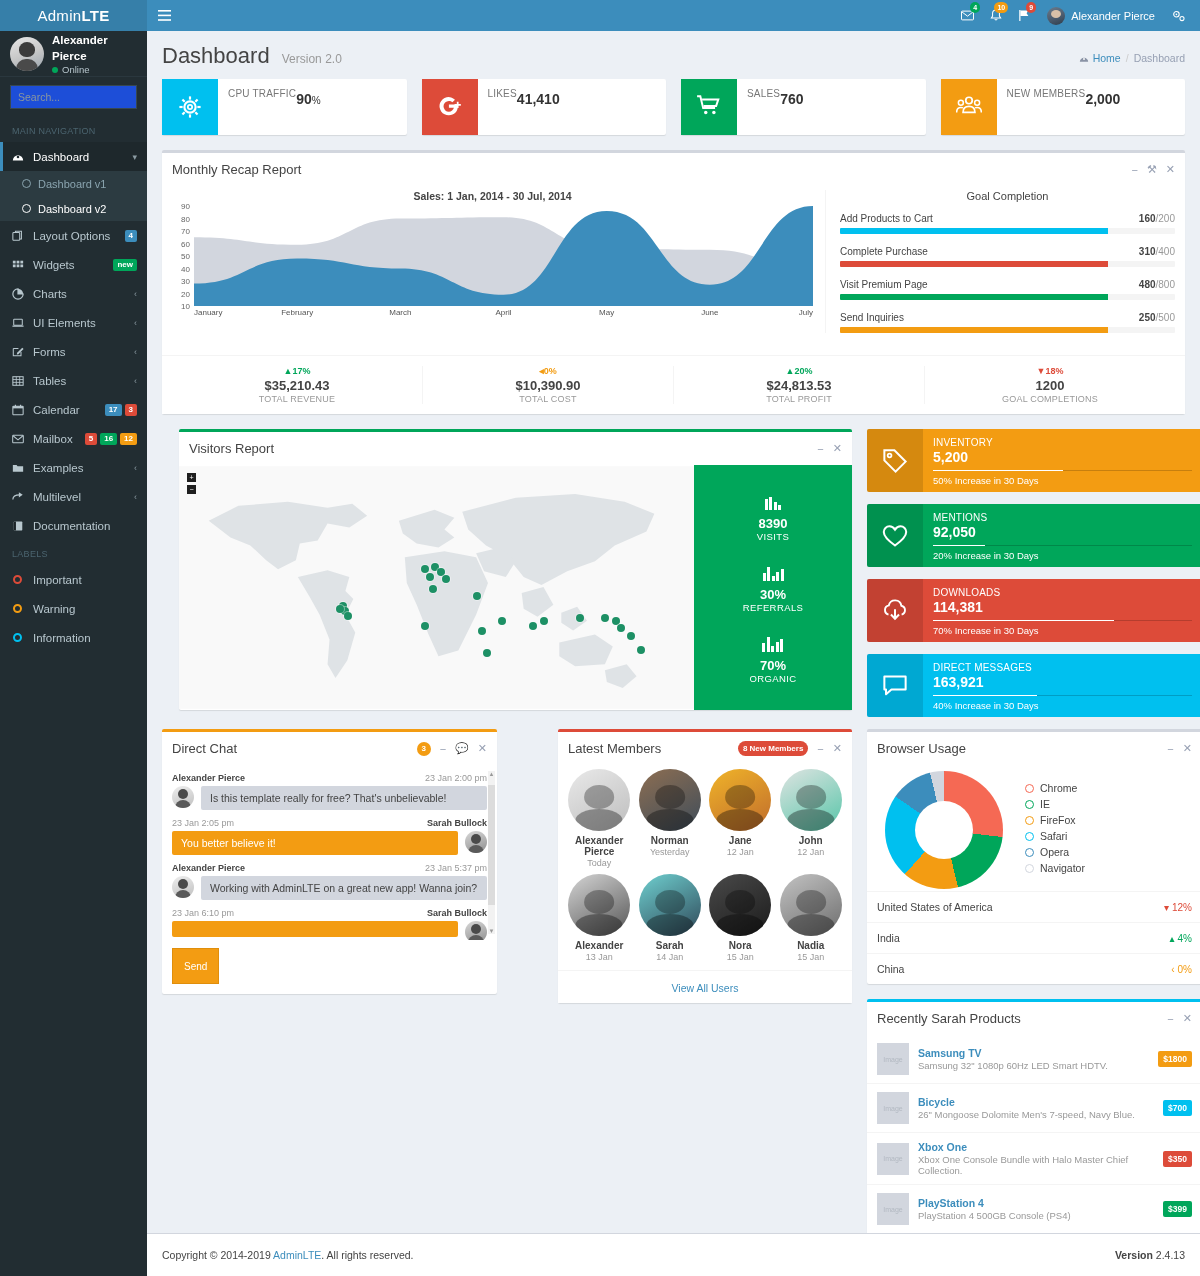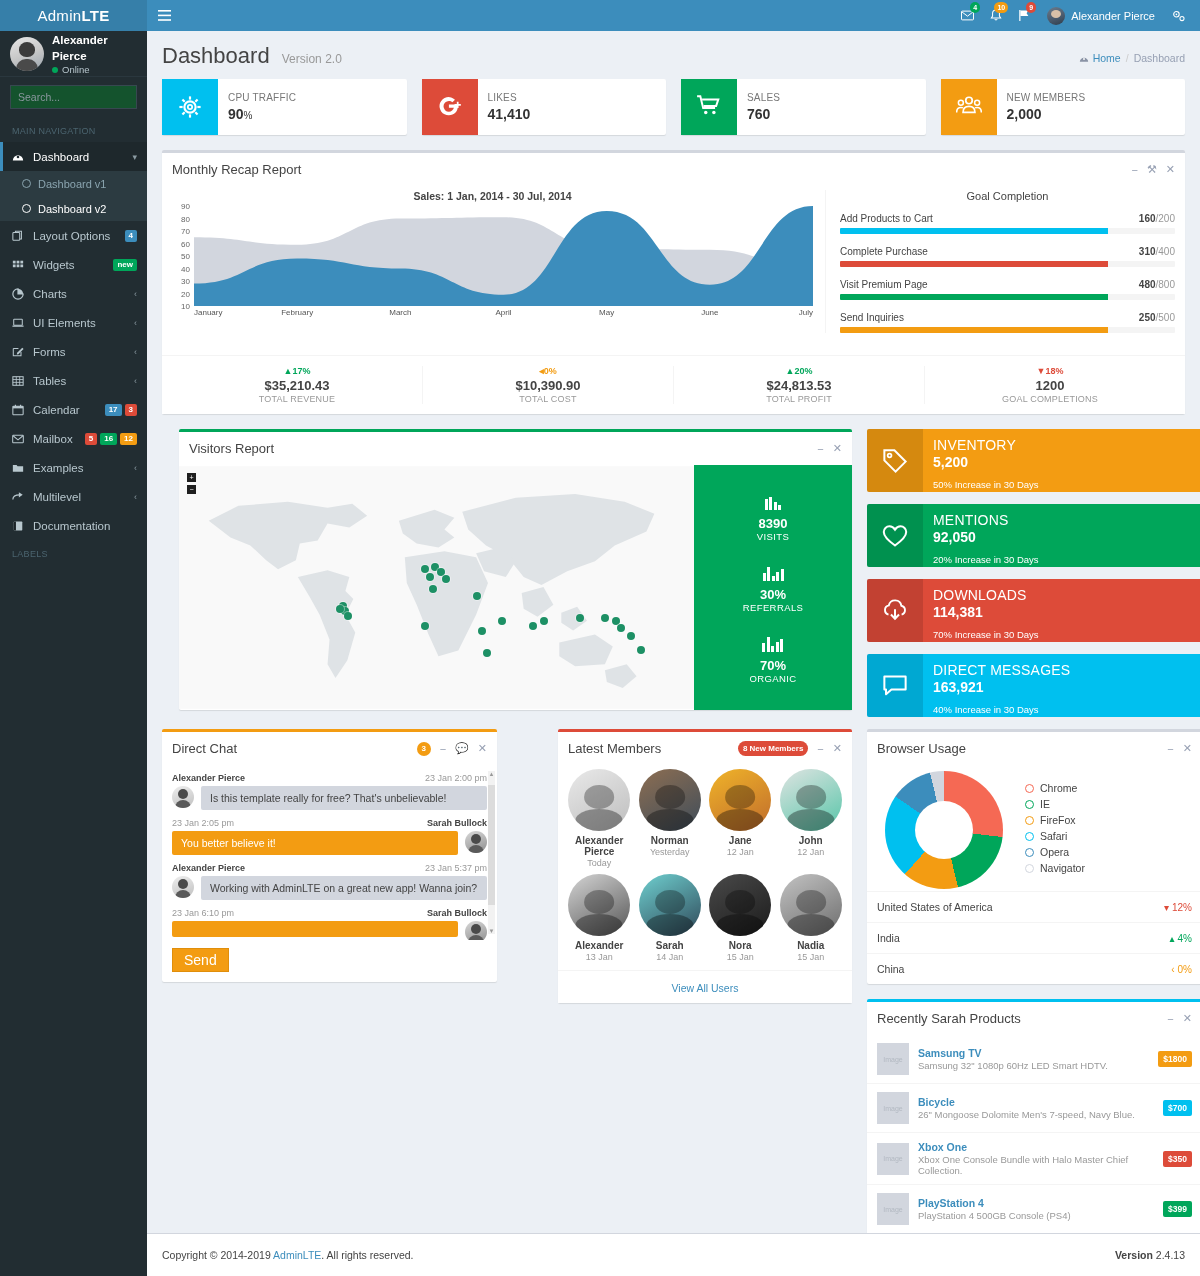--- a/index.html
+++ b/index.html
@@ -79,21 +79,21 @@
   .user-panel .upav::after {
     content: ""; position: absolute; left: 6px; bottom: 0; width: 22px; height: 12px;
     border-radius: 10px 10px 0 0; background: #4a4a4a;
   }
   .up-info .up-name { color: #fff; font-size: 11.5px; font-weight: 700; line-height: 1.4; }
   .up-info .up-status { color: #b8c7ce; font-size: 9.5px; display: flex; align-items: center; gap: 4px; }
   .dot-online { width: 6px; height: 6px; border-radius: 50%; background: #00a65a; display: inline-block; }
 
   .sidebar-form { padding: 8px 10px; }
   .sb-search {
-    display: flex; align-items: center; background: #14532d; border: 1px solid #374850; height: 24px;
+    display: flex; align-items: center; background: #1d4ed8; border: 1px solid #374850; height: 24px;
   }
   .sb-search input {
     flex: 1; background: transparent; border: none; outline: none;
     color: #aeb9bf; font-size: 10.5px; padding: 0 7px; font-family: inherit;
   }
   .sb-search input::placeholder { color: #8a979e; }
 
   .sb-header { color: #4b646f; font-size: 9px; padding: 9px 12px 6px; letter-spacing: .3px; }
   .sb-item {
     display: flex; align-items: center; height: 29px; padding: 0 10px;
@@ -131,21 +131,21 @@
   .info-box {
     flex: 1; background: #fff; height: 56px; display: flex; align-items: stretch;
     box-shadow: 0 1px 1px rgba(0,0,0,.1); border-radius: 2px;
   }
   .info-box-icon {
     width: 56px; flex: 0 0 56px; display: flex; align-items: center; justify-content: center;
     color: #fff; font-size: 22px;
   }
   .bg-aqua { background: #00c0ef; } .bg-red { background: #dd4b39; }
   .bg-green { background: #00a65a; } .bg-yellow { background: #f39c12; }
-  .info-box-content { padding: 9px 10px; display: flex; flex-direction: column; justify-content: center; }
+  .info-box-content { padding: 9px 10px; display: flex; justify-content: center; }
   .info-box-text { font-size: 10px; color: #777; text-transform: uppercase; letter-spacing: .2px; }
   .info-box-number { font-size: 14px; font-weight: 700; color: #333; margin-top: 3px; }
   .info-box-number .sm { font-size: 10px; font-weight: 400; }
 
   
   .box {
     background: #fff; border-top: 3px solid #d2d6de; margin-bottom: 15px;
     box-shadow: 0 1px 1px rgba(0,0,0,.1); border-radius: 2px; position: relative;
   }
   .box-success { border-top-color: #00a65a; }
@@ -207,21 +207,21 @@
   .ms-item { text-align: center; }
   .ms-ico { display: flex; justify-content: center; align-items: flex-end; gap: 1.5px; height: 18px; margin-bottom: 6px; }
   .ms-ico i { display: block; width: 3px; background: #fff; }
   .ms-num { font-size: 13px; font-weight: 700; }
   .ms-lbl { font-size: 9.5px; letter-spacing: .4px; }
 
   
   .wbox { border-radius: 2px; margin-bottom: 12px; display: flex; overflow: hidden; color: #fff; height: 63px; }
   .wbox .wic { width: 56px; flex: 0 0 56px; display: flex; align-items: center; justify-content: center; font-size: 22px; background: rgba(0,0,0,.12); }
   .wbox .wct { flex: 1; padding: 8px 10px 6px; display: flex; flex-direction: column; }
-  .wbox .wtext { font-size: 14px; text-transform: uppercase; letter-spacing: .2px; }
+  .wbox .wtext { font-size: 10px; text-transform: uppercase; letter-spacing: .2px; }
   .wbox .wnum { font-size: 14px; font-weight: 700; margin-top: 1px; }
   .wbox .wprog { height: 2px; background: rgba(0,0,0,.18); margin-top: 5px; }
   .wbox .wprog .wbar { height: 100%; background: #fff; }
   .wbox .wdesc { font-size: 9.5px; margin-top: 4px; }
 
   
   .chat-body { height: 175px; overflow: hidden; position: relative; padding: 8px 10px 0; }
   .chat-item { margin-bottom: 8px; }
   .chat-head { display: flex; font-size: 9px; color: #999; margin-bottom: 3px; }
   .chat-head .who { font-weight: 700; color: #444; }
@@ -241,22 +241,22 @@
   .chat-scroll { position: absolute; right: 2px; top: 6px; bottom: 6px; width: 7px; background: #f2f2f2; }
   .chat-scroll .thumb { position: absolute; top: 14px; left: 0; width: 7px; height: 120px; background: #dcdcdc; }
   .chat-scroll .ar { position: absolute; left: 0; width: 7px; text-align: center; font-size: 6px; color: #999; }
   .chat-form { display: flex; padding: 8px 10px 10px; gap: 0; }
   .chat-form input {
     flex: 1; height: 24px; border: 1px solid #d2d6de; border-right: 0; padding: 0 8px;
     font-size: 10.5px; outline: none; font-family: inherit; color: #555;
   }
   .chat-form input::placeholder { color: #aaa; }
   .chat-form .sendbtn {
-    background: #f39c12; color: #fff; border: 1px solid #e08e0b; font-size: 14px;
-    padding: 0 11px; cursor: pointer; height: 24px; display:flex; align-items:center;
+    background: #f39c12; color: #fff; border: 1px solid #e08e0b; font-size: 10px;
+    padding: 0 11px; cursor: pointer; height: 36px; display:flex; align-items:center;
   }
 
   
   .badge-pill { background: #dd4b39; color: #fff; font-size: 8px; font-weight: 700; padding: 3px 5px; border-radius: 9px; }
   .badge-pill.yellow { background: #f39c12; color:#fff; border-radius:50%; width:14px;height:14px;display:flex;align-items:center;justify-content:center; }
   .members-grid { display: grid; grid-template-columns: repeat(4, 1fr); gap: 6px 4px; padding: 4px 8px 8px; }
   .member { text-align: center; }
   .member .mav {
     width: 62px; height: 62px; border-radius: 50%; margin: 0 auto 4px; overflow: hidden; position: relative;
   }
@@ -511,20 +511,40 @@
           <span class="ic">
             <svg width="12" height="12" viewBox="0 0 14 14">
               <rect x="2" y="1.8" width="10" height="10.4" rx="0.8" fill="#b8c7ce"></rect>
               <rect x="2" y="1.8" width="2.6" height="10.4" fill="#1b2327"></rect>
             </svg>
           </span>
           <span class="lbl">Documentation</span>
         </div>
       </div>
     <div class="sb-header">LABELS</div>
+    <div id="sidebar-labels">
+        <div class="sb-item">
+          <span class="ic">
+            <span class="lbl-dot" style="color:#dd4b39"></span>
+          </span>
+          <span>Important</span>
+        </div>
+        <div class="sb-item">
+          <span class="ic">
+            <span class="lbl-dot" style="color:#f39c12"></span>
+          </span>
+          <span>Warning</span>
+        </div>
+        <div class="sb-item">
+          <span class="ic">
+            <span class="lbl-dot" style="color:#00c0ef"></span>
+          </span>
+          <span>Information</span>
+        </div>
+      </div>
   </div>
 
   <div class="content-wrapper">
     <div class="content-header">
       <h1>
         <span>Dashboard</span>
         <small>Version 2.0</small>
       </h1>
       <div class="breadcrumb">
         <span class="bc-link">

